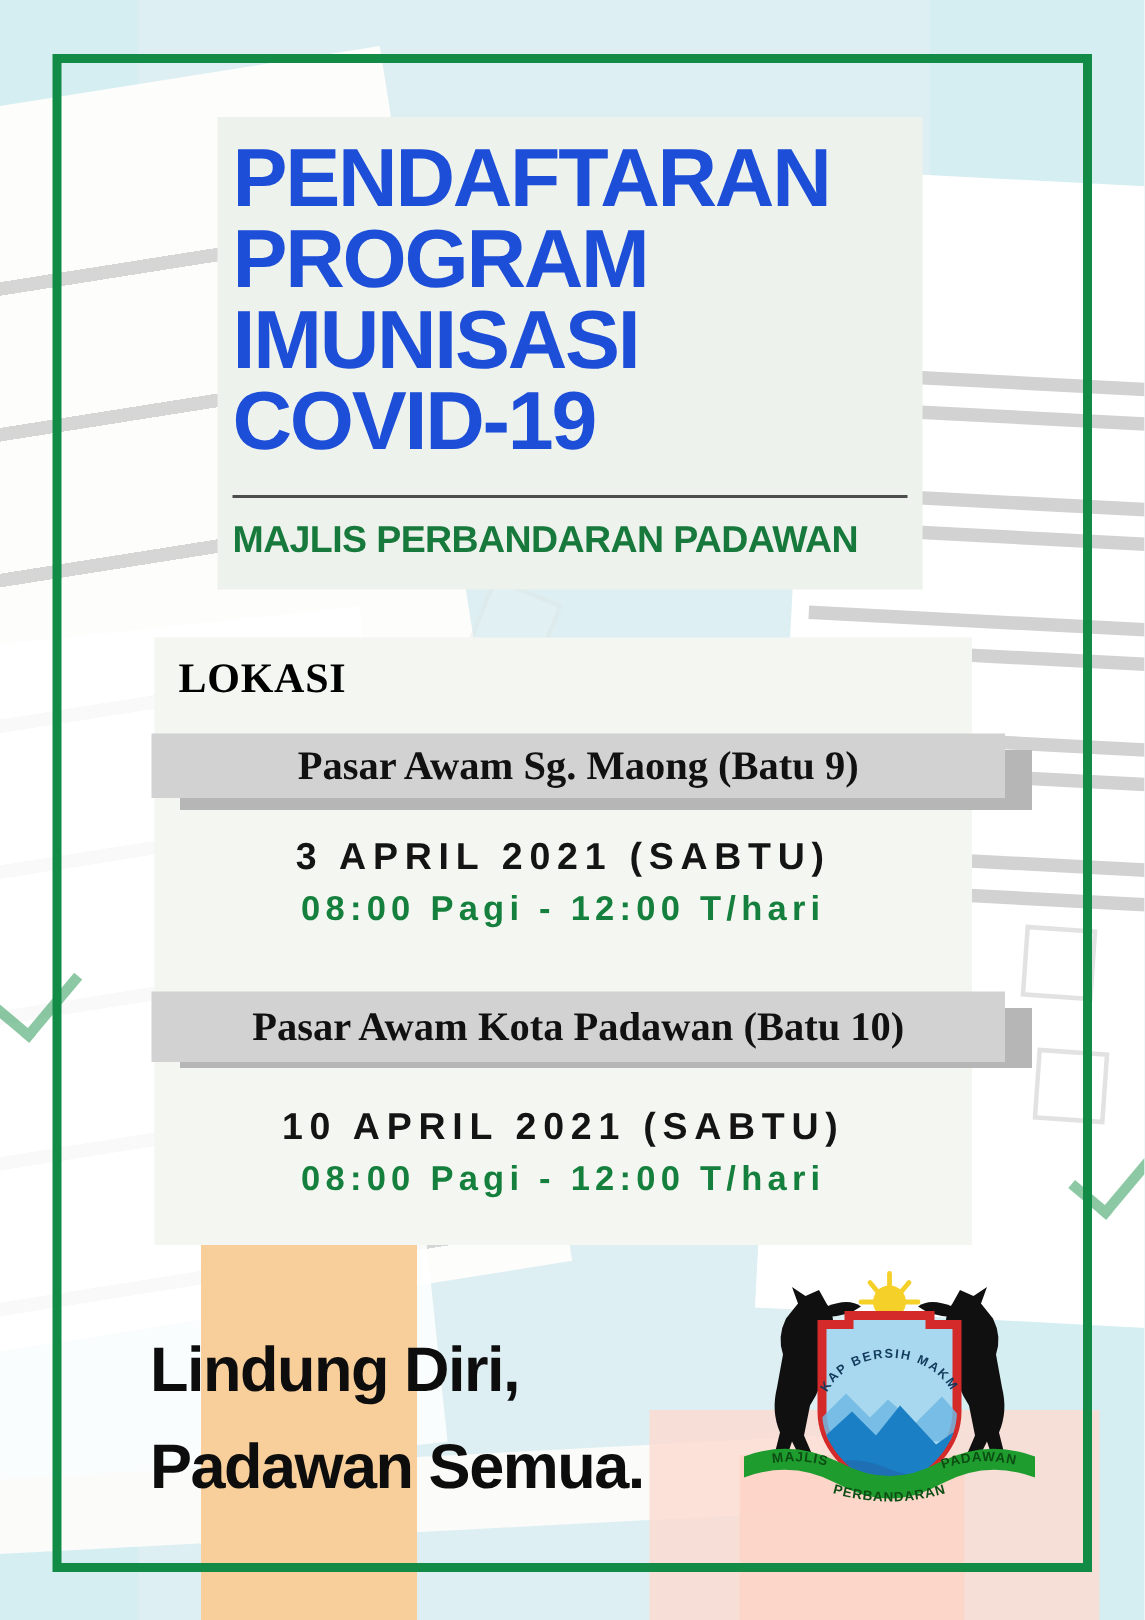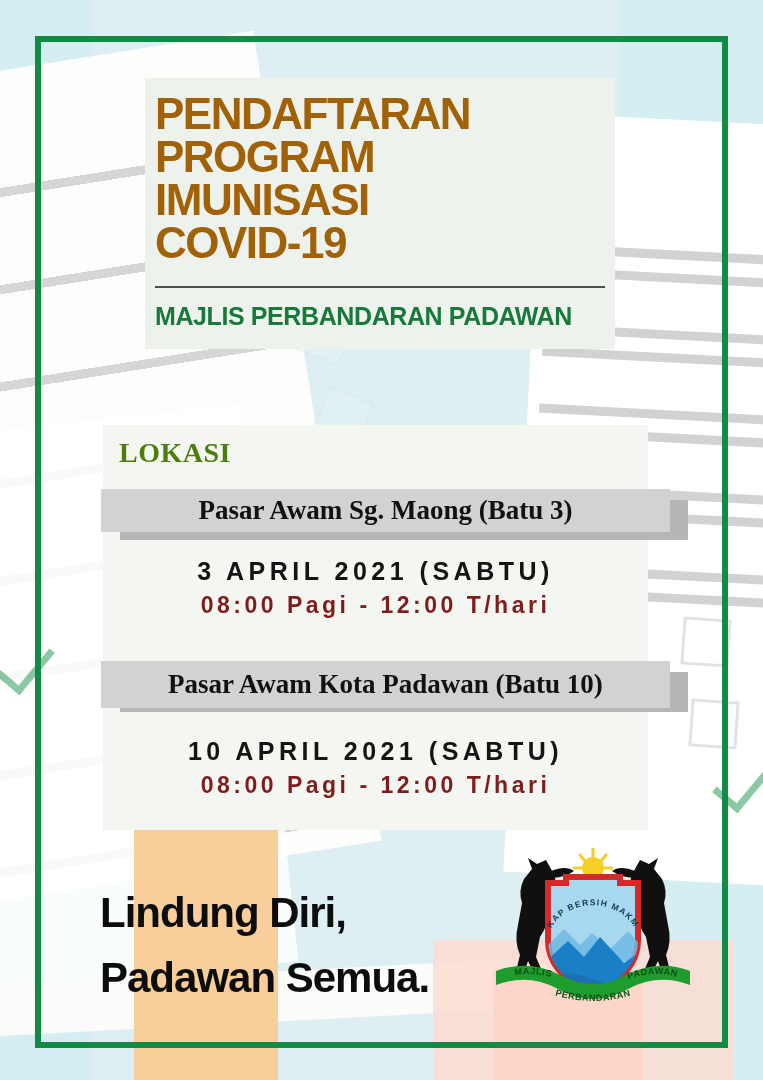--- a/index.html
+++ b/index.html
@@ -186,24 +186,24 @@
     left: 145px;
     top: 78px;
     width: 470px;
     background: #eef2ec;
     padding: 14px 0 18px 0;
   }
   .title-text {
     margin: 0 0 0 10px;
     font-family: "Liberation Sans", sans-serif;
     font-weight: bold;
-    font-size: 44px;
+    font-size: 55px;
     line-height: .98;
     letter-spacing: -1.5px;
-    color: #a16207;
+    color: #1d4ed8;
     text-transform: uppercase;
   }
   .title-text span { display: block; }
   .title-rule {
     height: 2px;
     background: #4d4d4d;
     margin: 22px 10px 14px 10px;
   }
   .subtitle {
     margin: 0 18px 0 10px;
@@ -224,21 +224,21 @@
     height: 405px;
     background: #f4f6f1;
   }
   .lokasi {
     position: absolute;
     left: 16px;
     top: 12px;
     font-family: "Liberation Serif", serif;
     font-weight: bold;
     font-size: 28px;
-    color: #4d7c0f;
+    color: #000000;
     letter-spacing: .5px;
   }
 
   
   .loc-shadow {
     position: absolute;
     background: #b6b6b6;
   }
   .loc-bar {
     position: absolute;
@@ -266,21 +266,21 @@
     letter-spacing: 4.5px;
     color: #141414;
     white-space: nowrap;
   }
   .time-line {
     margin-top: 6px;
     font-family: "Liberation Sans", sans-serif;
     font-weight: bold;
     font-size: 23px;
     letter-spacing: 3.5px;
-    color: #7f1d1d;
+    color: #15803d;
     white-space: nowrap;
   }
 
   
   .tagline {
     position: absolute;
     left: 100px;
     top: 880px;
     font-family: "Liberation Sans", sans-serif;
     font-weight: bold;
@@ -360,21 +360,21 @@
     <div class="title-rule"></div>
     <div class="subtitle">MAJLIS PERBANDARAN PADAWAN</div>
   </div>
 
   <div class="body-card">
     <div class="lokasi">LOKASI</div>
   </div>
 
   <div class="loc-shadow" style="left:120px;top:500px;width:568px;height:40px;"></div>
   <div class="loc-bar" style="left:101px;top:489px;width:569px;height:43px;">
-    <span>Pasar Awam Sg. Maong (Batu 3)</span>
+    <span>Pasar Awam Sg. Maong (Batu 9)</span>
   </div>
   <div class="date-block" style="left:103px;top:557px;">
     <div class="date-line">3 APRIL 2021 (SABTU)</div>
     <div class="time-line">08:00 Pagi - 12:00 T/hari</div>
   </div>
 
   <div class="loc-shadow" style="left:120px;top:672px;width:568px;height:40px;"></div>
   <div class="loc-bar" style="left:101px;top:661px;width:569px;height:47px;">
     <span>Pasar Awam Kota Padawan (Batu 10)</span>
   </div>

